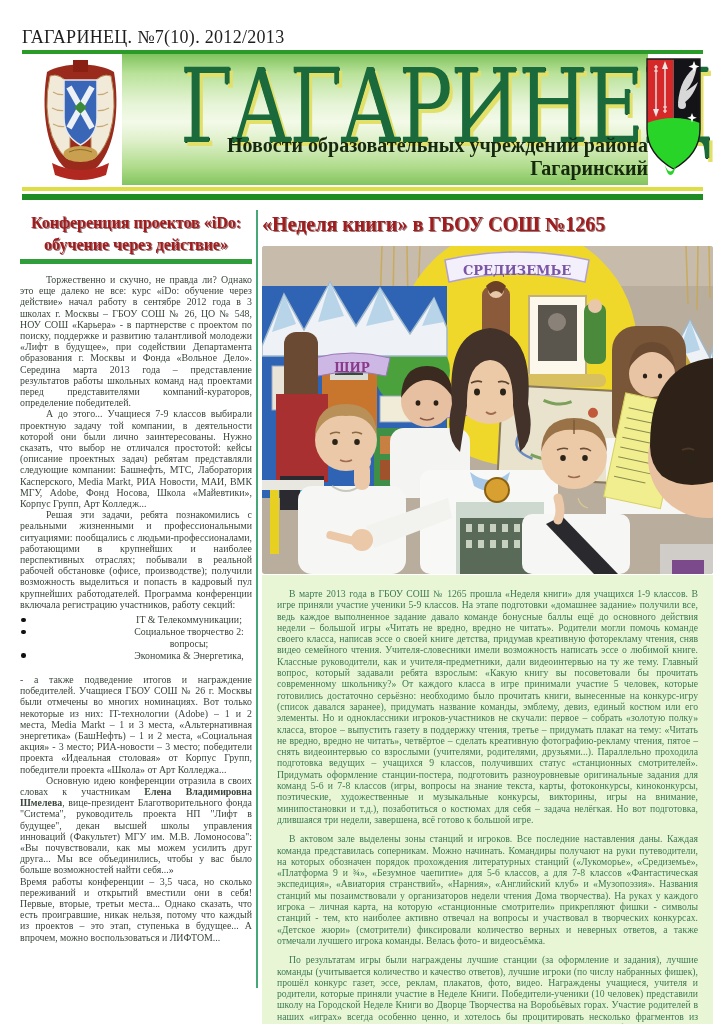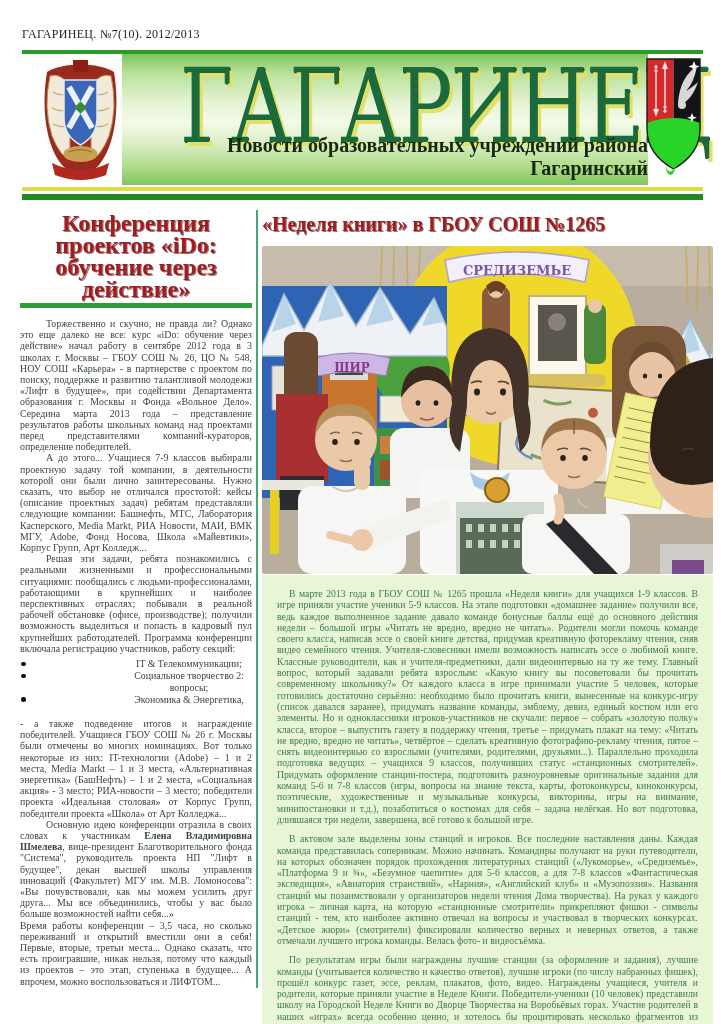--- a/index.html
+++ b/index.html
@@ -1,20 +1,20 @@
 <!DOCTYPE html>
 <html><head>
 <meta charset="utf-8">
 <style>
   html,body{margin:0;padding:0;background:#ffffff;}
   .page{position:relative;width:724px;height:1024px;background:#fff;overflow:hidden;
         font-family:"Liberation Serif", serif;}
 
   
-  .issue-line{position:absolute;left:22px;top:27px;font-size:12px;color:#1e1e1e;letter-spacing:.3px;}
+  .issue-line{position:absolute;left:22px;top:27px;font-size:18px;color:#1e1e1e;letter-spacing:.3px;}
 
   
   .masthead{position:absolute;left:22px;top:50px;width:681px;height:150px;}
   .mast-top-rule{position:absolute;left:0;top:0;width:100%;height:4px;background:#2a9a28;}
   .mast-panel{position:absolute;left:100px;top:4px;width:526px;height:131px;
       background:linear-gradient(180deg,#7fc35c 0%,#b9e29a 15%,#e6f4d6 38%,#f3fae9 52%,#dff0ca 66%,#b0dc8c 86%,#82c45f 100%);}
   .mast-title{position:absolute;top:-8px;left:0;right:0;text-align:center;
       font-family:"DejaVu Serif", serif;font-weight:400;
       font-size:103px;line-height:1.18;color:#1a6a3c;letter-spacing:-3px;
       transform:scaleX(.78);transform-origin:50% 0;
@@ -25,21 +25,21 @@
   .emblem-right{position:absolute;left:622px;top:7px;width:59px;height:126px;}
   .rule-yellow{position:absolute;left:0;top:137px;width:100%;height:4px;background:#dede44;}
   .rule-green{position:absolute;left:0;top:144px;width:100%;height:6px;background:#1e8c22;}
 
   
   .divider{position:absolute;left:256px;top:210px;width:2px;height:778px;background:#46a878;}
 
   
   .col-left{position:absolute;left:20px;top:212px;width:232px;color:#39453b;
       font-size:9.9px;line-height:11.2px;text-align:justify;}
-  .headline{margin:0 0 3px;text-align:center;color:#a01c1e;font-size:24px;line-height:22px;
+  .headline{margin:0 0 3px;text-align:center;color:#a01c1e;font-size:16px;line-height:22px;
       font-weight:bold;text-shadow:1.2px 1.2px 0 rgba(74,8,8,.55);}
   .headline-bar{height:5px;background:#2f9e3a;margin:3px 0 10px;}
   .col-left p{margin:0;}
   .indent{text-indent:26px;}
   .sections{margin:4px 0 13px;padding:0;list-style:none;}
   .sections li{position:relative;padding-left:106px;margin:0 0 1px;text-align:center;}
   .sections li::before{content:"";position:absolute;left:1px;top:3.5px;width:4.5px;height:4.5px;
       border-radius:50%;background:#101010;}
 
   

